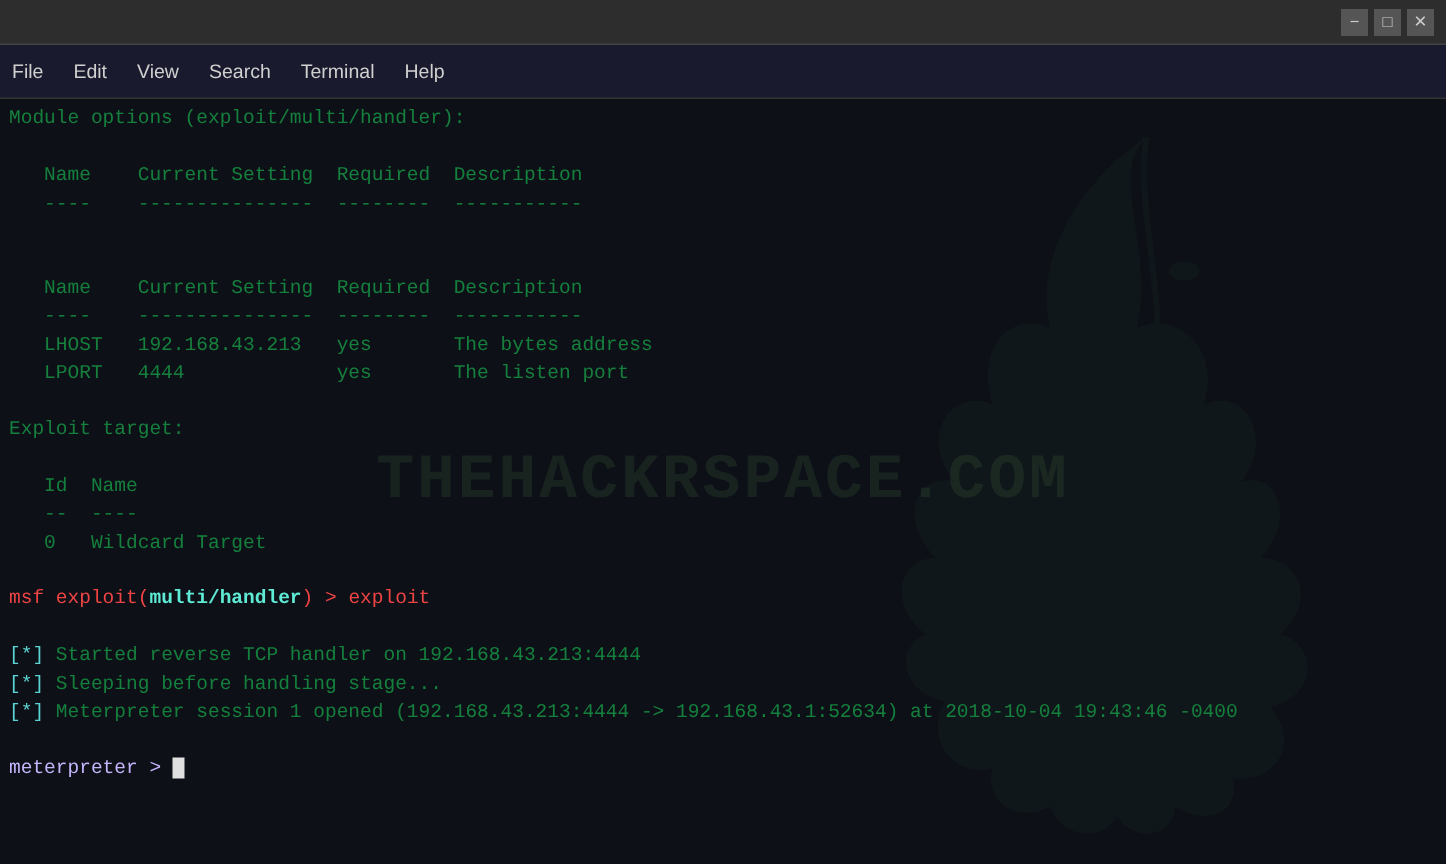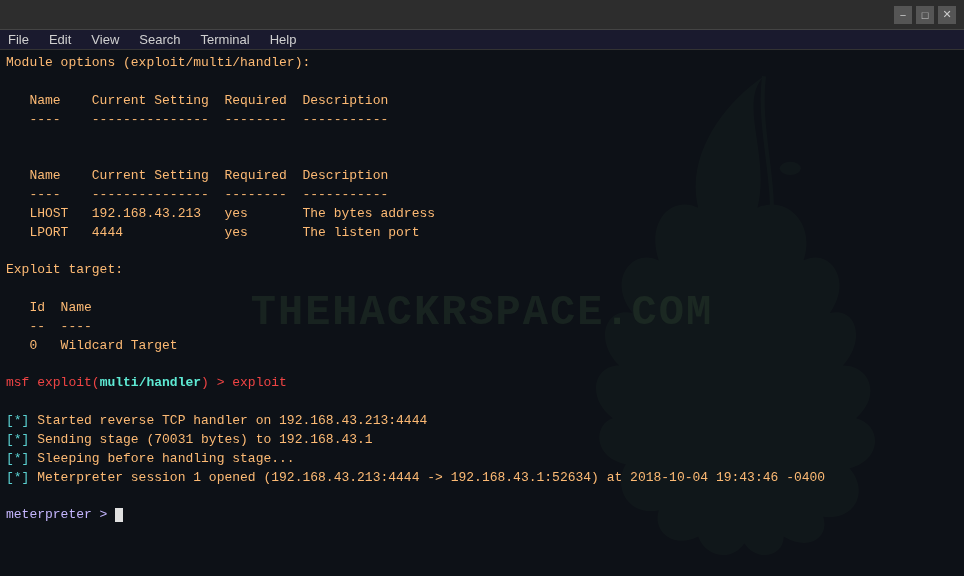--- a/index.html
+++ b/index.html
@@ -48,21 +48,21 @@
       display: flex;
       align-items: center;
       justify-content: center;
       font-family: sans-serif;
     }
     .titlebar-close { background: #555; }
 
     
     .menubar {
       background: #1a1a2e;
-      height: 20px;
+      height: 36px;
       display: flex;
       align-items: center;
       padding: 0 4px;
       flex-shrink: 0;
       border-bottom: 1px solid #333;
       gap: 12px;
     }
     .menubar-item {
       color: #d0d0d0;
       font-size: 13px;
@@ -108,21 +108,21 @@
       z-index: 0;
       pointer-events: none;
     }
 
     .term-line {
       position: relative;
       z-index: 1;
       white-space: pre;
       display: block;
     }
-    .white { color: #fdba74; }
+    .white { color: #15803d; }
     .multi-handler { color: #5eead4; font-weight: bold; }
     .prompt-msf { color: #ef4444; }
     .prompt-meter { color: #c4b5fd; }
     .star-bracket { color: #5bd3d3; }
 
     .cursor {
       display: inline-block;
       width: 8px;
       height: 14px;
       background: #e0e0e0;
@@ -180,18 +180,17 @@
   <span class="term-line">&nbsp;</span>
   <span class="term-line white">Exploit target:</span>
   <span class="term-line">&nbsp;</span>
   <span class="term-line white">   Id  Name</span>
   <span class="term-line white">   --  ----</span>
   <span class="term-line white">   0   Wildcard Target</span>
   <span class="term-line">&nbsp;</span>
   <span class="term-line"><span class="prompt-msf">msf exploit(</span><span class="multi-handler">multi/handler</span><span class="prompt-msf">) &gt; exploit</span></span>
   <span class="term-line">&nbsp;</span>
   <span class="term-line"><span class="star-bracket">[*]</span><span class="white"> Started reverse TCP handler on 192.168.43.213:4444</span></span>
-  <span class="term-line"><span class="star-bracket">[*]</span><span class="white"> Sending stage (70031 bytes) to 192.168.43.1</span></span>
   <span class="term-line"><span class="star-bracket">[*]</span><span class="white"> Sleeping before handling stage...</span></span>
   <span class="term-line"><span class="star-bracket">[*]</span><span class="white"> Meterpreter session 1 opened (192.168.43.213:4444 -&gt; 192.168.43.1:52634) at 2018-10-04 19:43:46 -0400</span></span>
   <span class="term-line">&nbsp;</span>
   <span class="term-line"><span class="prompt-meter">meterpreter &gt; </span><span class="cursor"></span></span>
 </div>
 
 </body></html>

